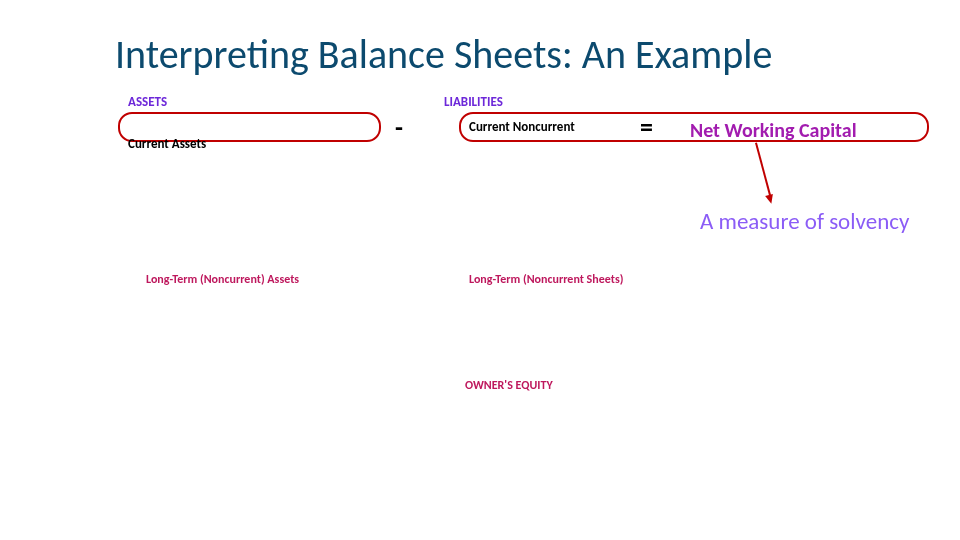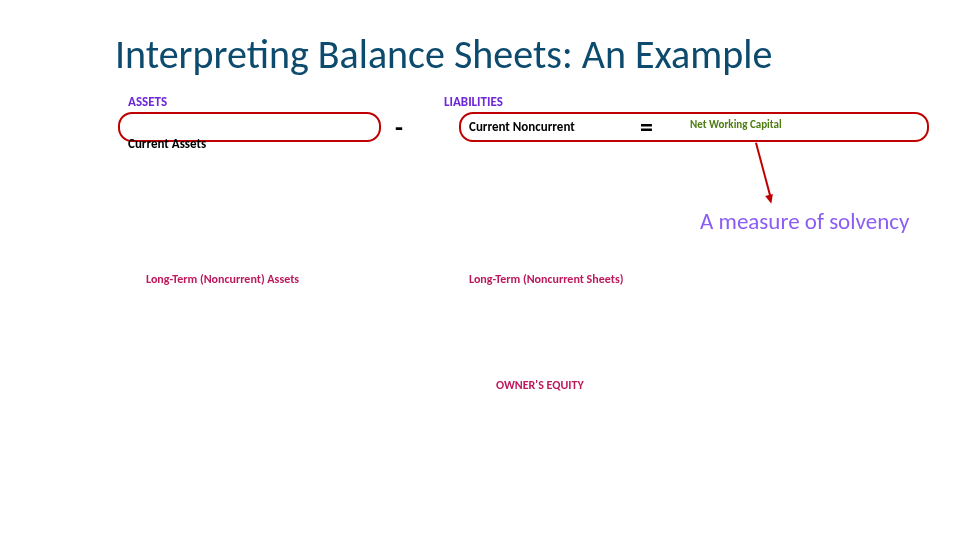--- a/index.html
+++ b/index.html
@@ -40,23 +40,23 @@
   }
   .op {
     position: absolute;
     font-size: 26px;
     font-weight: 700;
     color: #000;
     line-height: 1;
   }
   .result {
     position: absolute;
-    font-size: 11px;
+    font-size: 20px;
     font-weight: 700;
-    color: #4d7c0f;
+    color: #a21caf;
   }
   .note {
     position: absolute;
     font-size: 23px;
     color: #8b5cf6;
   }
   .caption {
     position: absolute;
     font-size: 12px;
     font-weight: 700;
@@ -97,13 +97,13 @@
 <div class="result" style="left:690px; top:118px;">Net Working Capital</div>
 
 <div class="arrow-line" style="left:755px; top:143px; width:2px; height:55px; transform: rotate(-15deg);"></div>
 <div class="arrow-head" style="left:765px; top:195px; transform: rotate(-15deg);"></div>
 
 <div class="note" style="left:700px; top:207px;">A measure of solvency</div>
 
 <div class="caption" style="left:146px; top:272px;">Long-Term (Noncurrent) Assets</div>
 <div class="caption" style="left:469px; top:272px;">Long-Term (Noncurrent Sheets)</div>
 
-<div class="caption" style="left:496px; top:378px;">OWNER'S EQUITY</div>
+<div class="caption" style="left:465px; top:378px;">OWNER'S EQUITY</div>
 
 </body></html>

